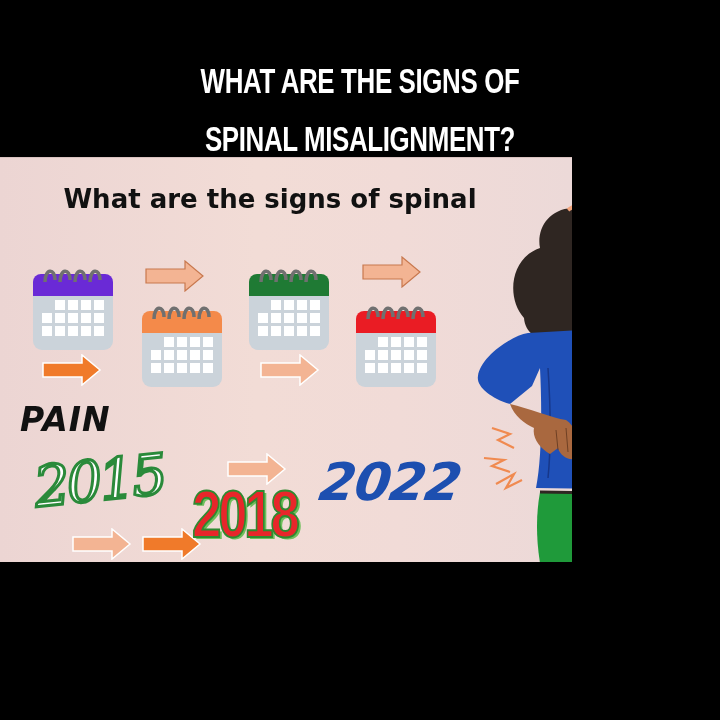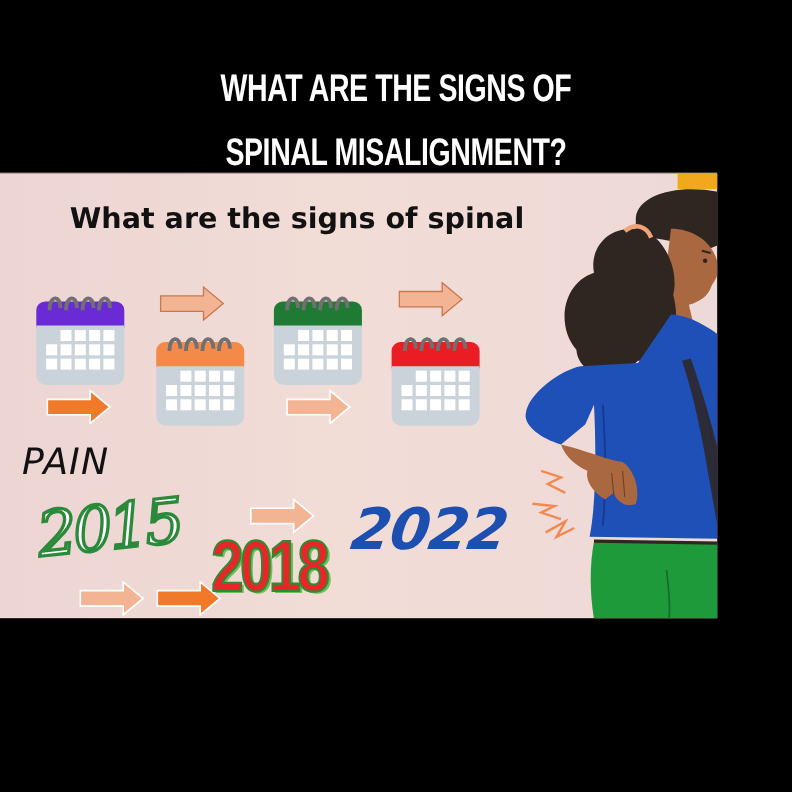--- a/index.html
+++ b/index.html
@@ -9,21 +9,21 @@
   .caption {
     position: absolute; left: 0; top: 52px; width: 720px;
     text-align: center; color: #fff;
     font-family: "Liberation Sans", sans-serif; font-weight: 700;
     font-size: 35px; line-height: 58px; letter-spacing: -0.5px;
     transform: scaleX(0.74); transform-origin: center;
   }
   .caption div { white-space: nowrap; }
 
   .frame {
-    position: absolute; left: 0; top: 157px; width: 652px; height: 405px;
+    position: absolute; left: 0; top: 157px; width: 572px; height: 405px;
     background: linear-gradient(90deg, #ecd5d3 0%, #f2dcd6 45%, #f1dbd7 70%, #ecd9d8 100%);
     overflow: hidden;
     border-top: 1px solid #d9c2c0;
   }
 
   .slide-title {
     position: absolute; left: 40px; top: 24px; width: 460px;
     text-align: center; color: #111;
     font-family: "DejaVu Sans", sans-serif; font-weight: 700;
     font-size: 26px; line-height: 34px;
@@ -35,21 +35,21 @@
   .cal .body { position: absolute; left: 0; top: 34px; width: 80px; height: 54px; background: #cbd3da; border-radius: 0 0 9px 9px; }
   .cal .rings { position: absolute; left: 8px; top: 0px; width: 64px; height: 24px; }
   .cal .grid { position: absolute; left: 9px; top: 4px; display: grid; grid-template-columns: repeat(5, 10px); gap: 3px; }
   .cal .cell { width: 10px; height: 10px; background: #fff; }
   .cal .cell.empty { background: transparent; }
 
   .arrow { position: absolute; }
 
   .pain {
     position: absolute; left: 20px; top: 242px;
-    font-family: "DejaVu Sans", sans-serif; font-weight: 400; font-style: italic;
+    font-family: "DejaVu Sans", sans-serif; font-weight: 700; font-style: italic;
     font-size: 33px; color: #111; letter-spacing: 1px;
   }
 
   .y2015 {
     position: absolute; left: 34px; top: 290px;
     font-family: "DejaVu Serif", serif; font-style: italic;
     font-size: 56px; color: #fff; letter-spacing: -3px;
     -webkit-text-stroke: 3px #2a8a3a;
     transform: rotate(-6deg);
   }

